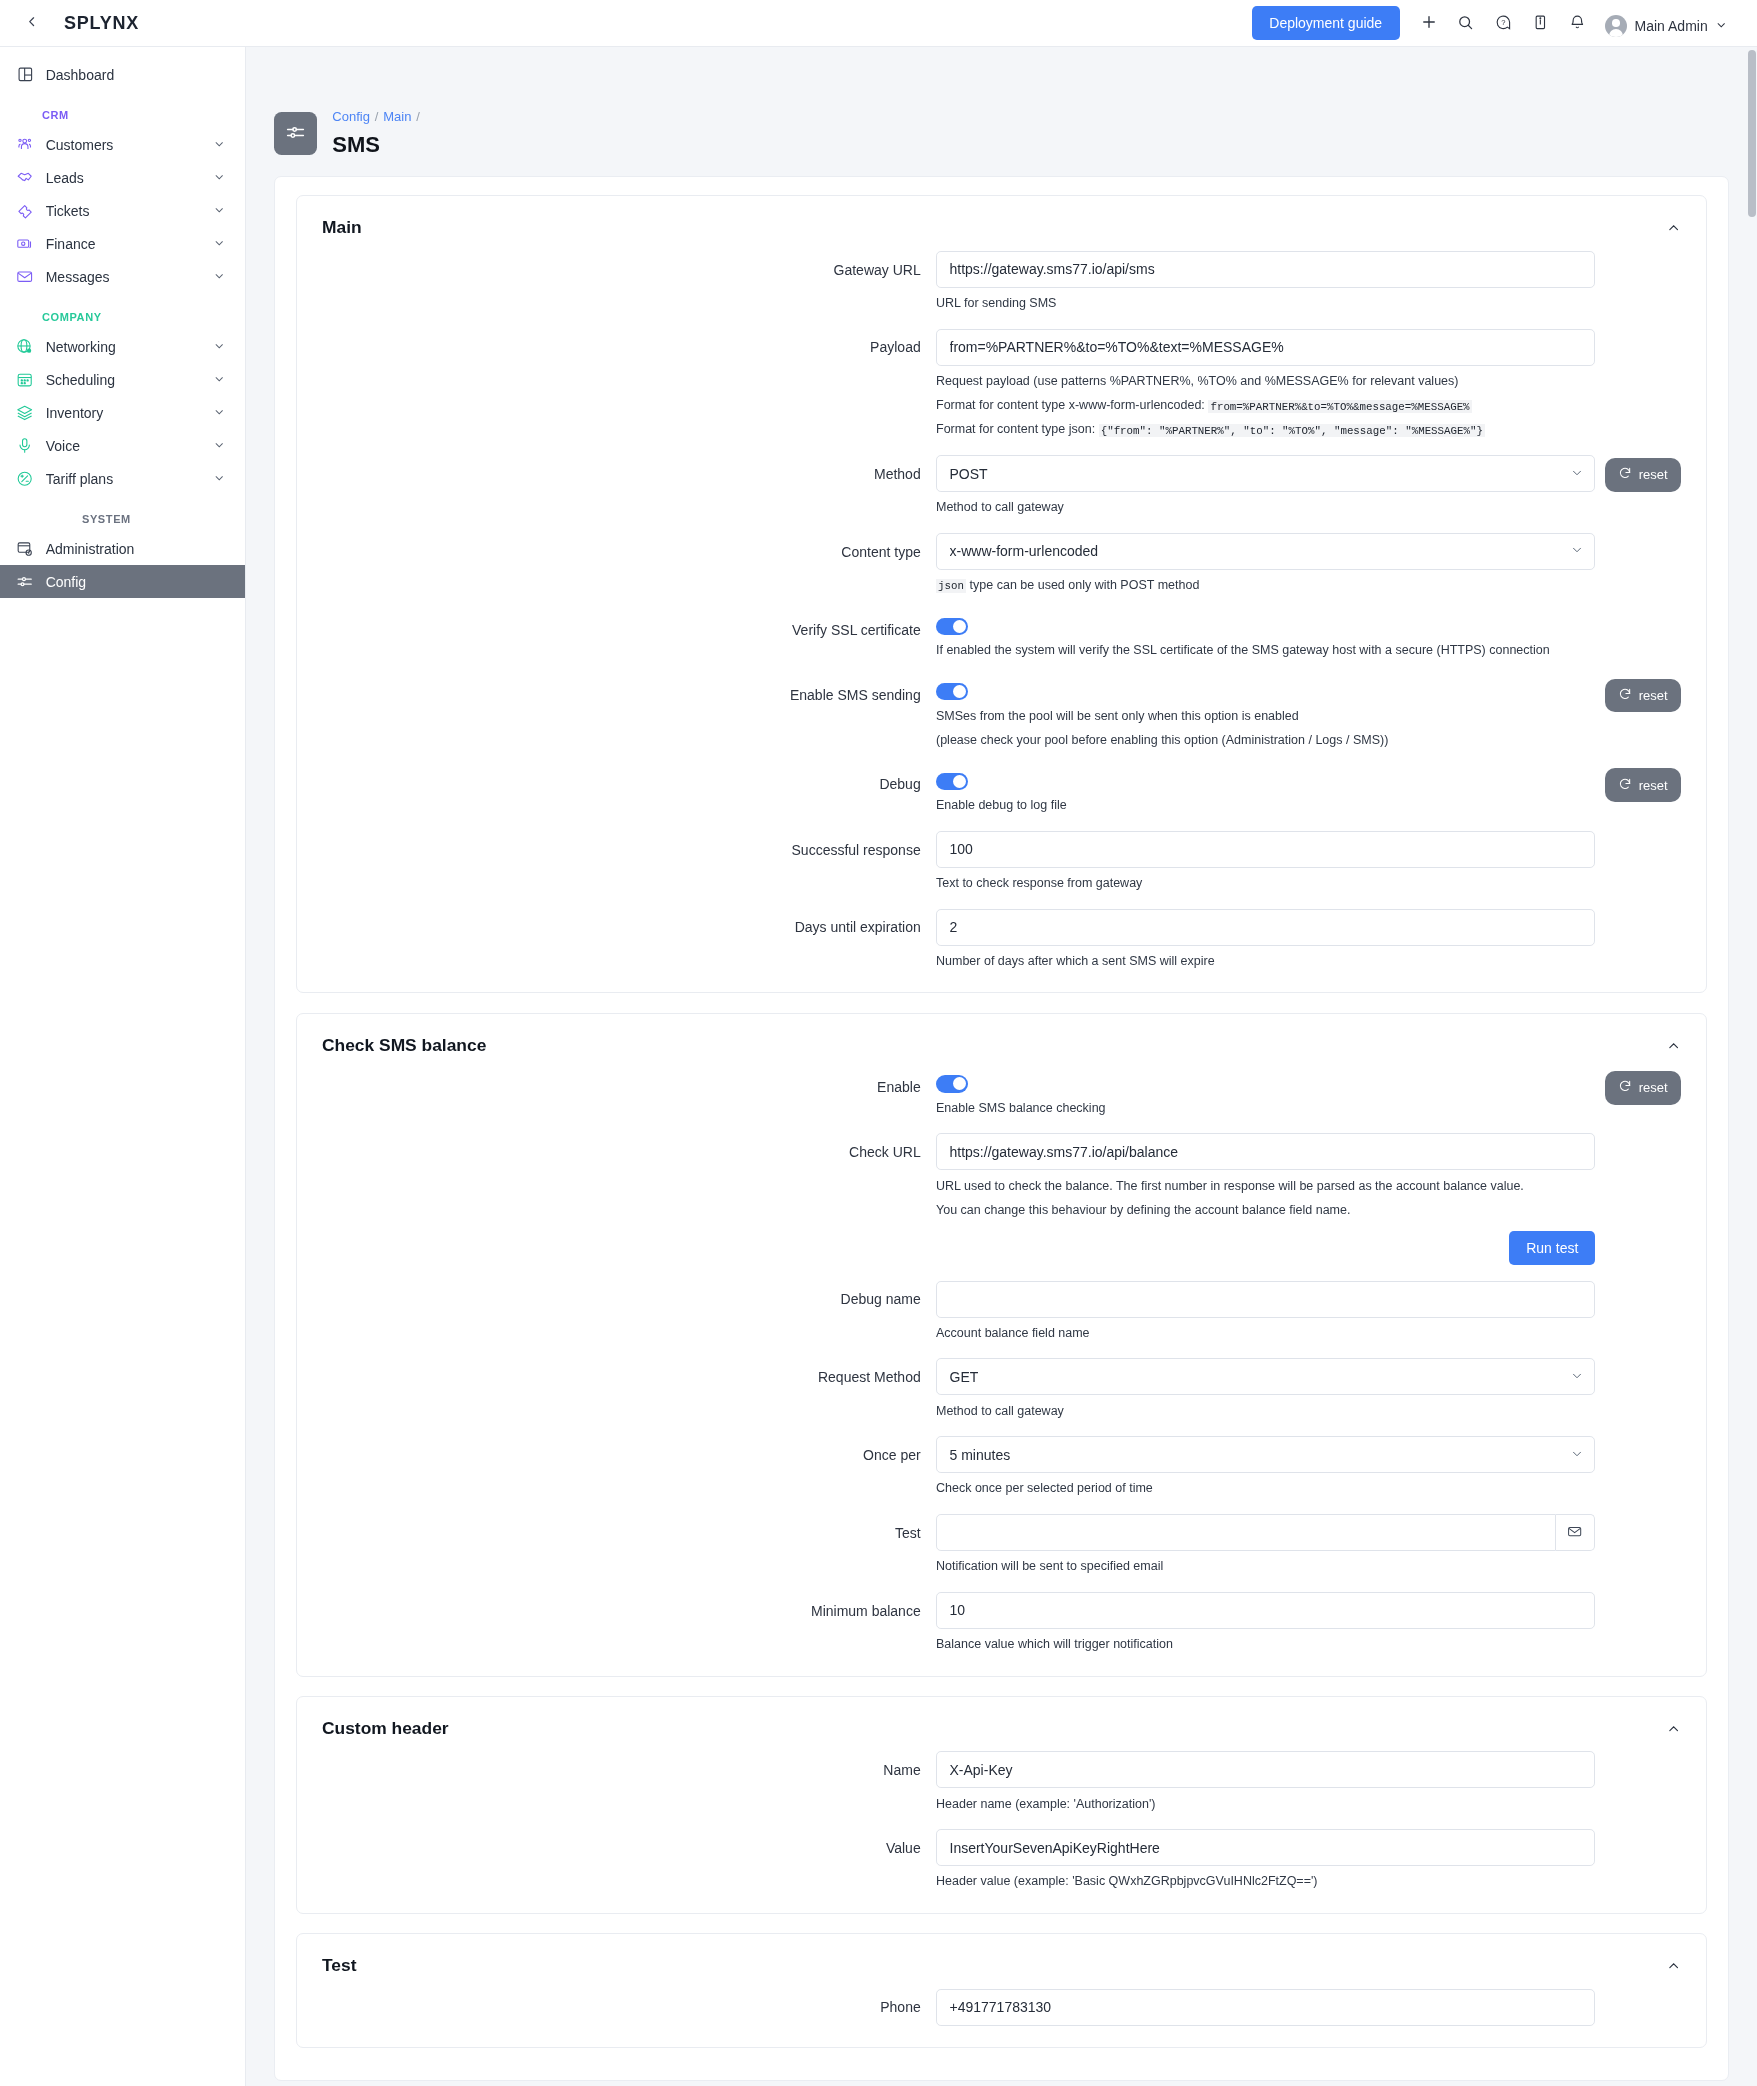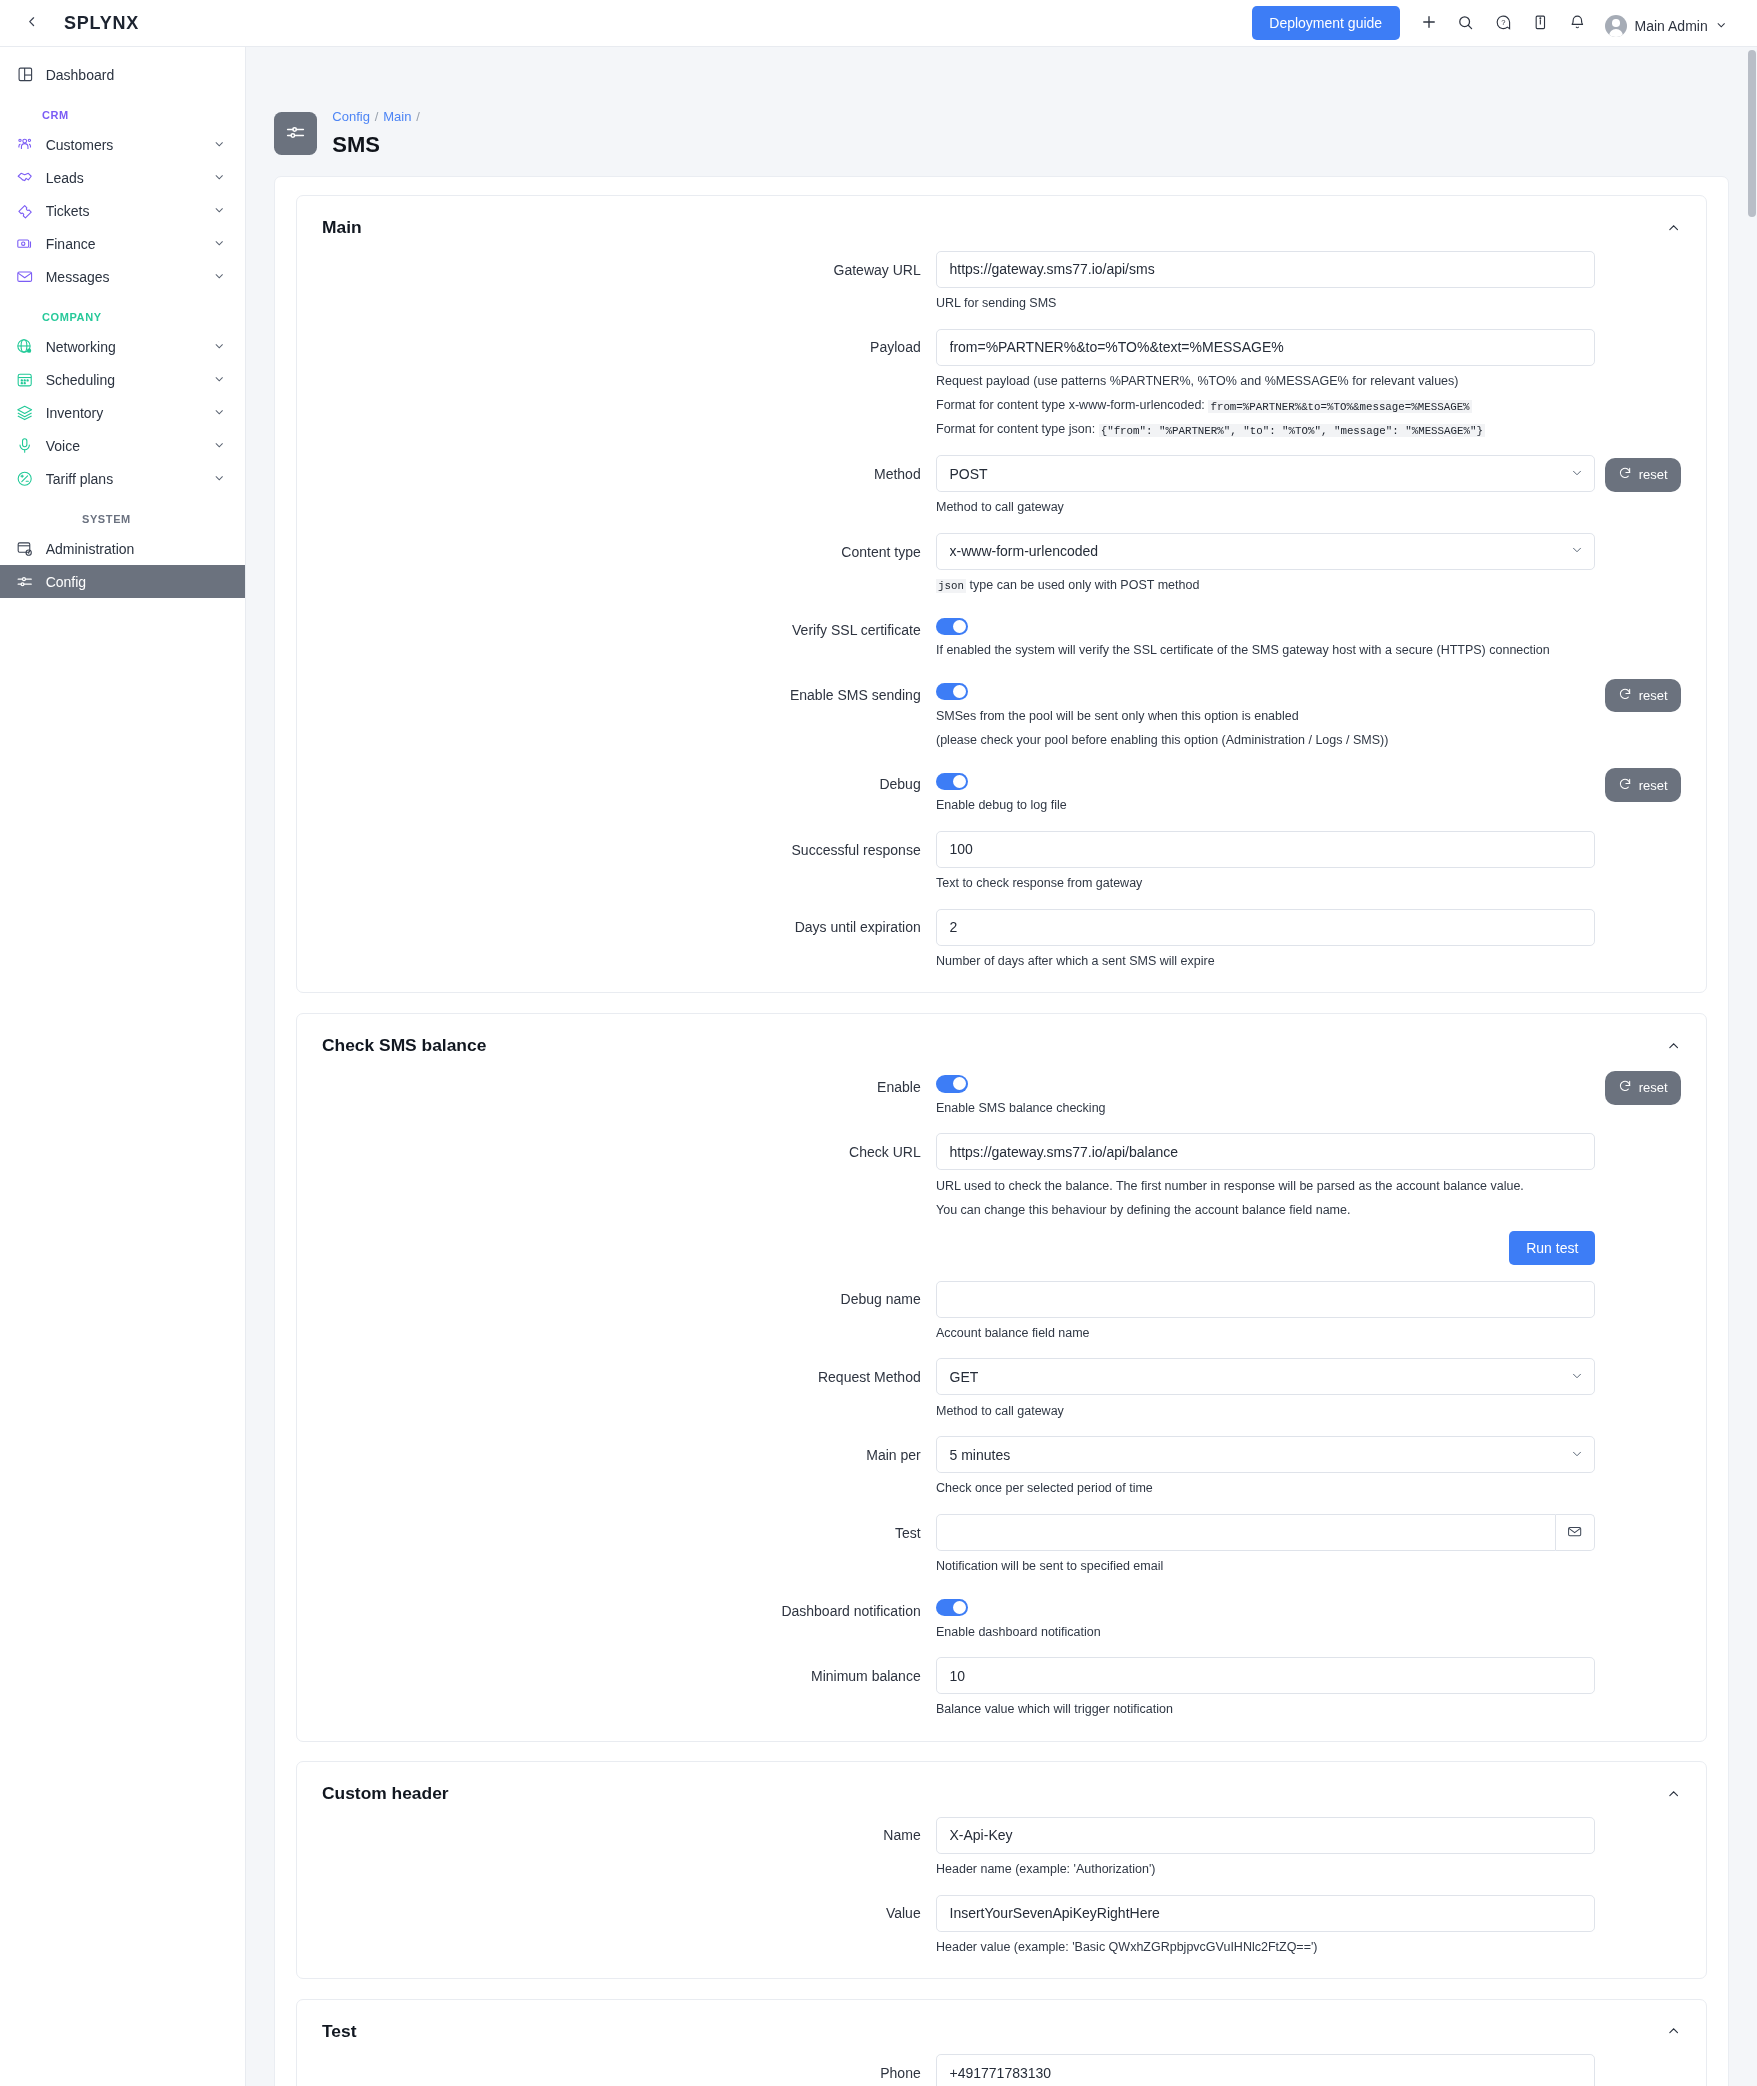--- a/index.html
+++ b/index.html
@@ -794,21 +794,21 @@
                     <polyline points="6 9 12 15 18 9"></polyline>
                   </svg>
               </span>
             </div>
             <div class="hint">Method to call gateway</div>
           </div>
           <div class="row-aside"></div>
         </div>
 
         <div class="row">
-          <div class="row-label">Main per</div>
+          <div class="row-label">Once per</div>
           <div class="row-field">
             <div class="sel-wrap">
               <input class="inp" type="text" readonly="" value="5 minutes" style="">
               <span class="chev-abs">
                 <svg width="14" height="14" viewBox="0 0 24 24" fill="none" stroke="currentColor" stroke-width="1.7" stroke-linecap="round">
                     <polyline points="6 9 12 15 18 9"></polyline>
                   </svg>
               </span>
             </div>
             <div class="hint">Check once per selected period of time</div>
@@ -828,28 +828,20 @@
                       <polyline points="3 7 12 13.5 21 7"></polyline>
                     </svg>
                 </span>
               </div>
             </div>
             <div class="hint">Notification will be sent to specified email</div>
           </div>
           <div class="row-aside"></div>
         </div>
 
-        <div class="row">
-          <div class="row-label">Dashboard notification</div>
-          <div class="row-field">
-            <div class="toggle"></div>
-            <div class="hint">Enable dashboard notification</div>
-          </div>
-          <div class="row-aside"></div>
-        </div>
 
         <div class="row" style="margin-bottom:0;">
           <div class="row-label">Minimum balance</div>
           <div class="row-field">
             <input class="inp" type="text" value="10" style="">
             <div class="hint">Balance value which will trigger notification</div>
           </div>
           <div class="row-aside"></div>
         </div>
       </div>

